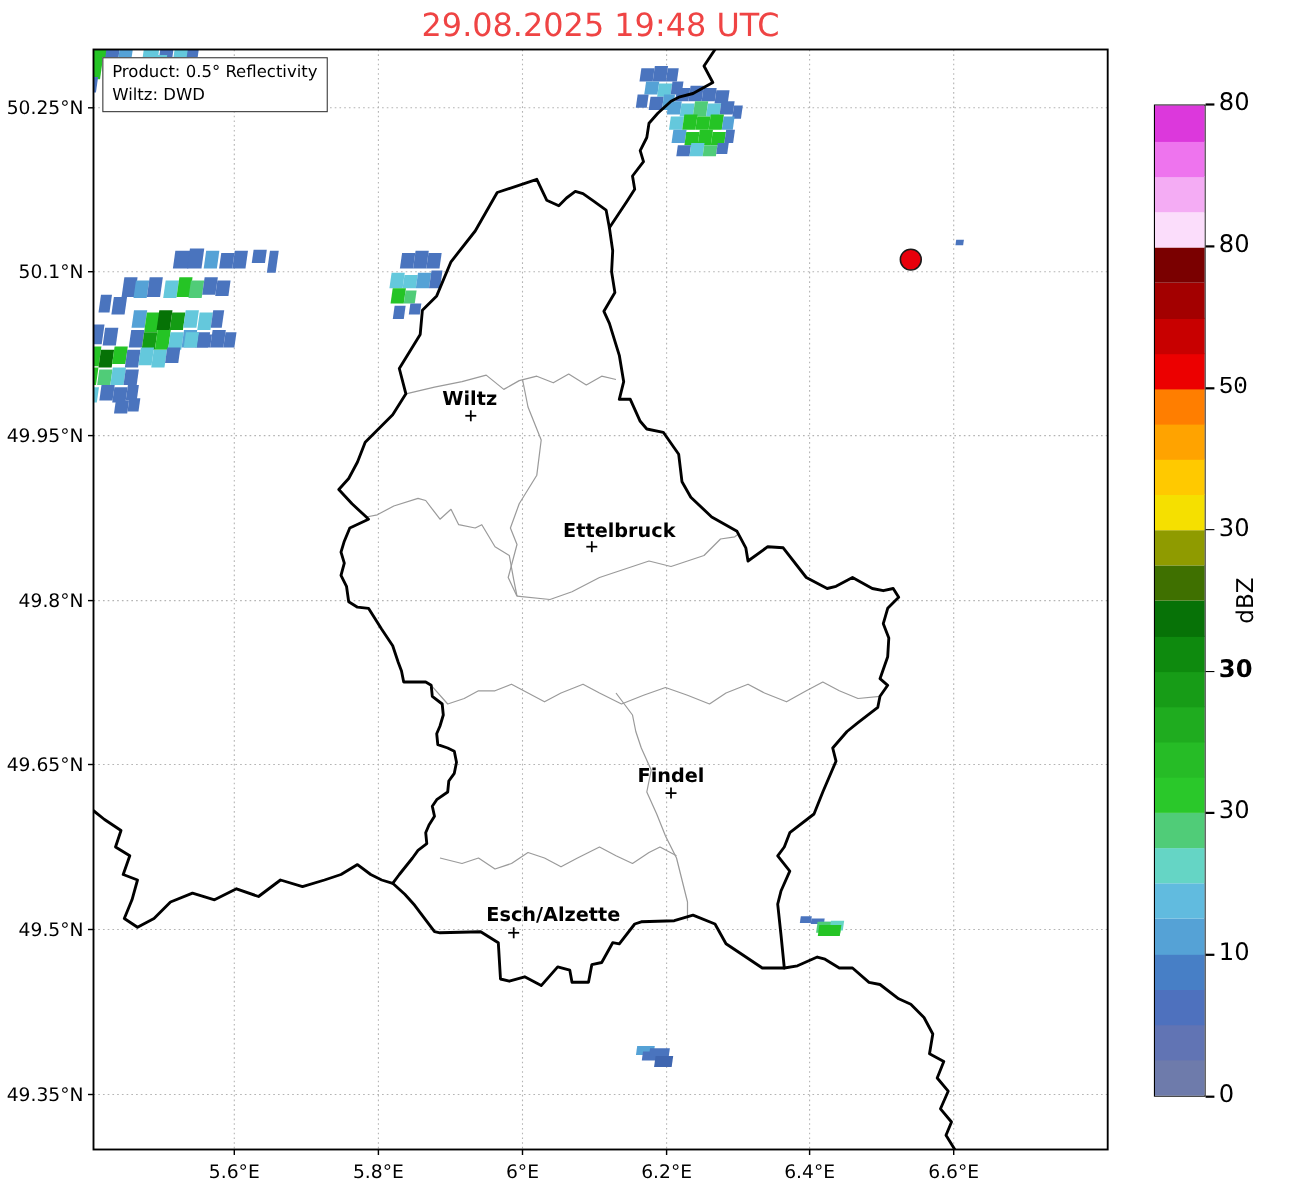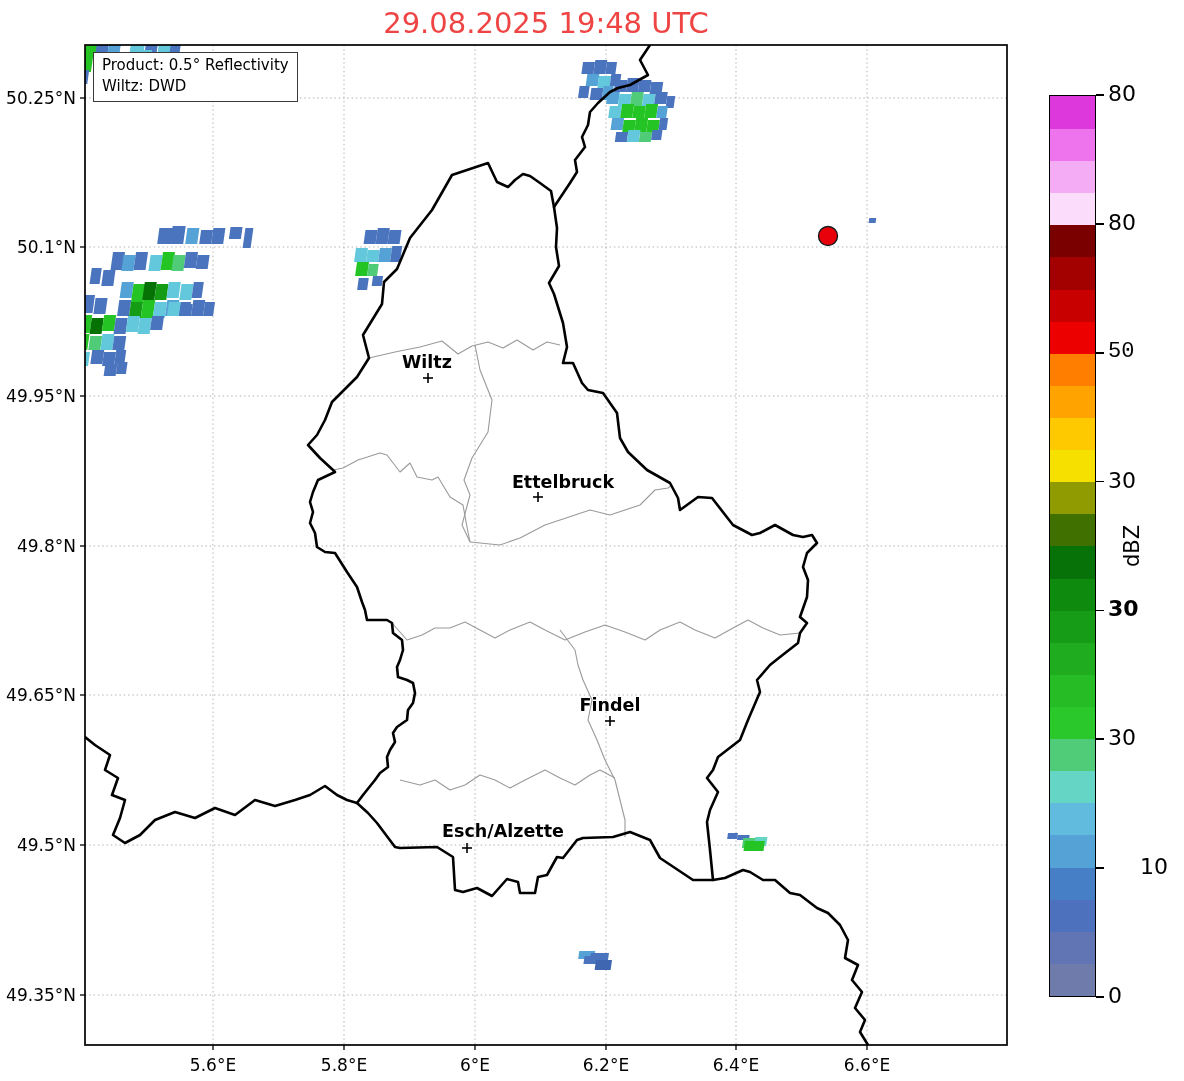--- a/index.html
+++ b/index.html
@@ -288,21 +288,21 @@
     <div class="cbar-seg" style="bottom: 738.629px; height: 32.7143px; background: rgb(122, 0, 0);"></div>
     <div class="cbar-seg" style="bottom: 770.743px; height: 32.7143px; background: rgb(251, 221, 251);"></div>
     <div class="cbar-seg" style="bottom: 802.857px; height: 32.7143px; background: rgb(244, 172, 244);"></div>
     <div class="cbar-seg" style="bottom: 834.971px; height: 32.7143px; background: rgb(238, 116, 238);"></div>
     <div class="cbar-seg" style="bottom: 867.086px; height: 32.7143px; background: rgb(220, 56, 220);"></div>
   </div>
 <div id="cbar-ticks">
     <div class="cbar-tick" style="left: 1096px; top: 996.2px;"></div>
     <div class="cbar-lab" style="left: 1108px; top: 983px;">0</div>
     <div class="cbar-tick" style="left: 1096px; top: 867.343px;"></div>
-    <div class="cbar-lab" style="left: 1108px; top: 854.143px; margin-left: 32px;">10</div>
+    <div class="cbar-lab" style="left: 1108px; top: 854.143px;">10</div>
     <div class="cbar-tick" style="left: 1096px; top: 738.486px;"></div>
     <div class="cbar-lab" style="left: 1108px; top: 725.286px;">30</div>
     <div class="cbar-tick" style="left: 1096px; top: 609.629px;"></div>
     <div class="cbar-lab" style="left: 1108px; top: 596.429px; font-weight: bold;">30</div>
     <div class="cbar-tick" style="left: 1096px; top: 480.771px;"></div>
     <div class="cbar-lab" style="left: 1108px; top: 467.571px;">30</div>
     <div class="cbar-tick" style="left: 1096px; top: 351.914px;"></div>
     <div class="cbar-lab" style="left: 1108px; top: 338.714px; font-family: Liberation Mono, monospace;">50</div>
     <div class="cbar-tick" style="left: 1096px; top: 223.057px;"></div>
     <div class="cbar-lab" style="left: 1108px; top: 209.857px;">80</div>

